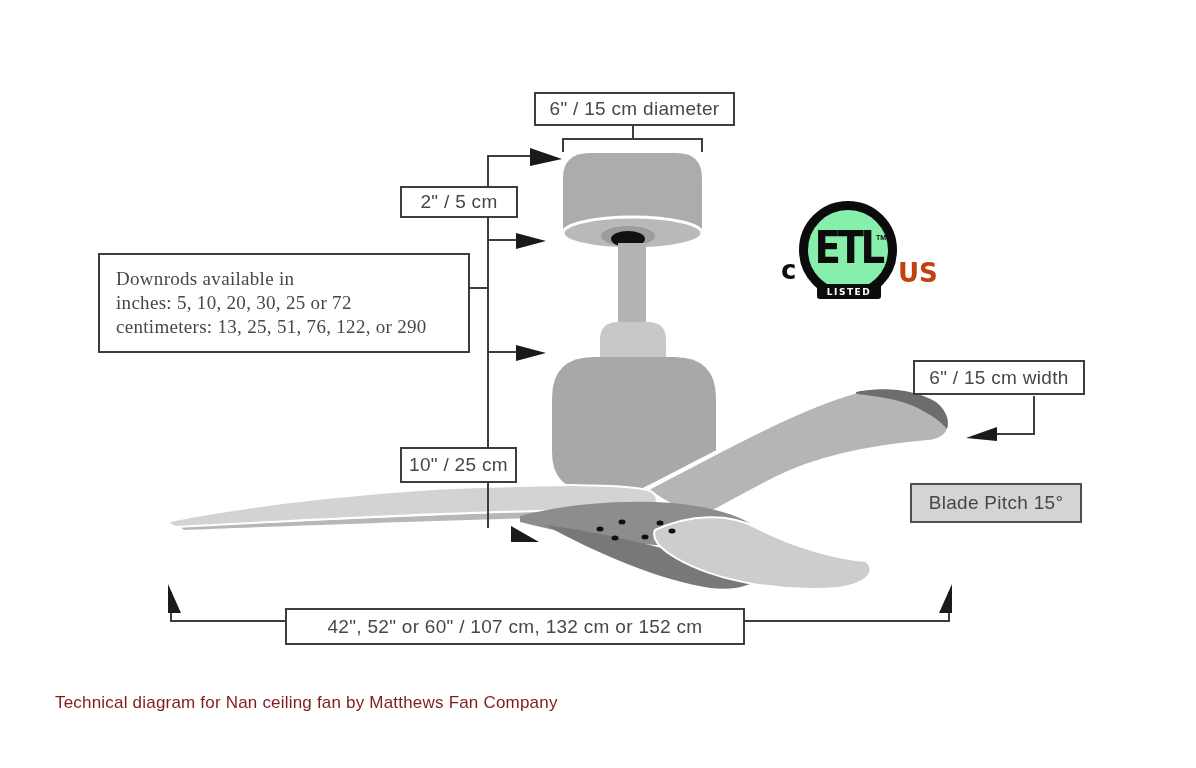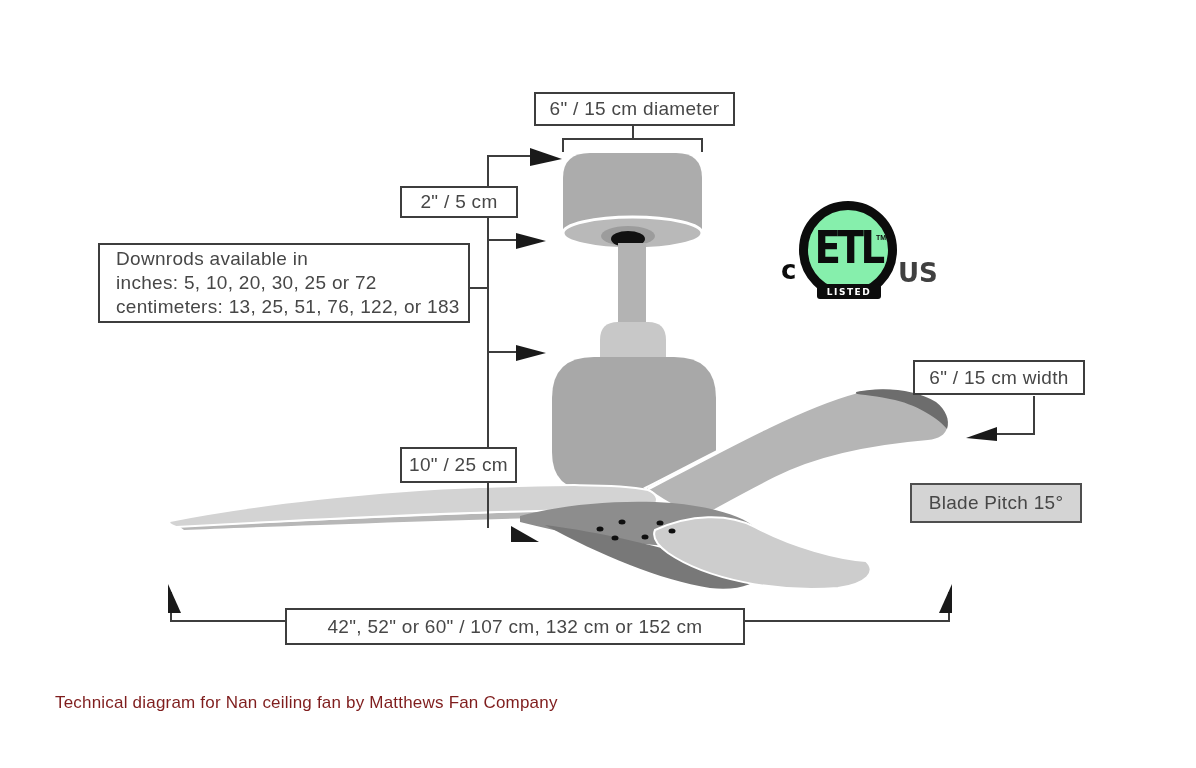--- a/index.html
+++ b/index.html
@@ -27,21 +27,21 @@
     display:flex;align-items:center;justify-content:center;
   }
   .etl-letters{
     font-size:44px;font-weight:bold;color:#0c0c0c;letter-spacing:-4px;
     transform:scaleX(.88);font-family:"DejaVu Sans", sans-serif;line-height:1;
     padding-bottom:4px;
   }
   .etl-tm{position:absolute;left:876px;top:234px;font-size:7px;font-weight:bold;color:#0c0c0c;}
   .etl-c{position:absolute;left:781px;top:255px;font-size:26px;font-weight:bold;color:#0c0c0c;
     font-family:"DejaVu Sans", sans-serif;}
-  .etl-us{position:absolute;left:898px;top:258px;font-size:26px;font-weight:bold;color:#404040;
+  .etl-us{position:absolute;left:898px;top:258px;font-size:26px;font-weight:bold;color:#c2410c;
     font-family:"DejaVu Sans", sans-serif;}
   .etl-banner{
     position:absolute;left:817px;top:284px;width:64px;height:15px;background:#0c0c0c;
     border-radius:3px;display:flex;align-items:center;justify-content:center;
     color:#ffffff;font-size:9px;font-weight:bold;letter-spacing:1.5px;
     font-family:"DejaVu Sans", sans-serif;
   }
 </style>
 </head>
 <body>
@@ -117,24 +117,24 @@
   </svg>
 
   <div class="labelbox" style="left:534px;top:92px;width:201px;height:34px;">
     <span>6" / 15 cm diameter</span>
   </div>
 
   <div class="labelbox" style="left:400px;top:186px;width:118px;height:32px;">
     <span>2" / 5 cm</span>
   </div>
 
-  <div class="labelbox multi" style="left:98px;top:243px;width:372px;height:80px;">
+  <div class="labelbox multi" style="left:98px;top:253px;width:372px;height:100px;font-family:Liberation Serif, serif;">
     <span>Downrods available in</span>
     <span>inches: 5, 10, 20, 30, 25 or 72</span>
-    <span>centimeters: 13, 25, 51, 76, 122, or 183</span>
+    <span>centimeters: 13, 25, 51, 76, 122, or 290</span>
   </div>
 
   <div class="labelbox" style="left:913px;top:360px;width:172px;height:35px;">
     <span>6" / 15 cm width</span>
   </div>
 
   <div class="labelbox" style="left:400px;top:447px;width:117px;height:36px;">
     <span>10" / 25 cm</span>
   </div>
 

